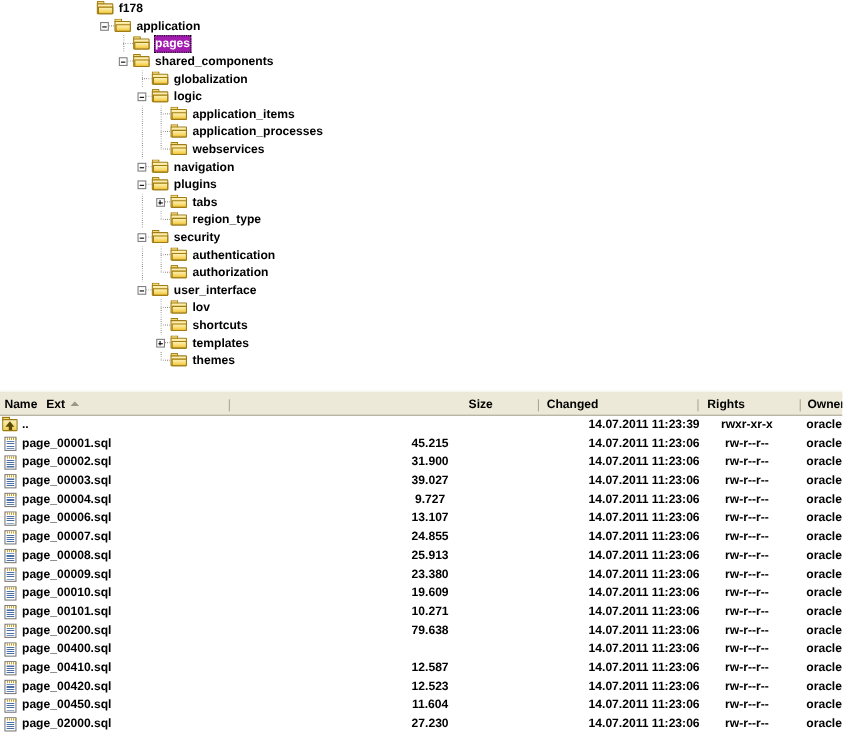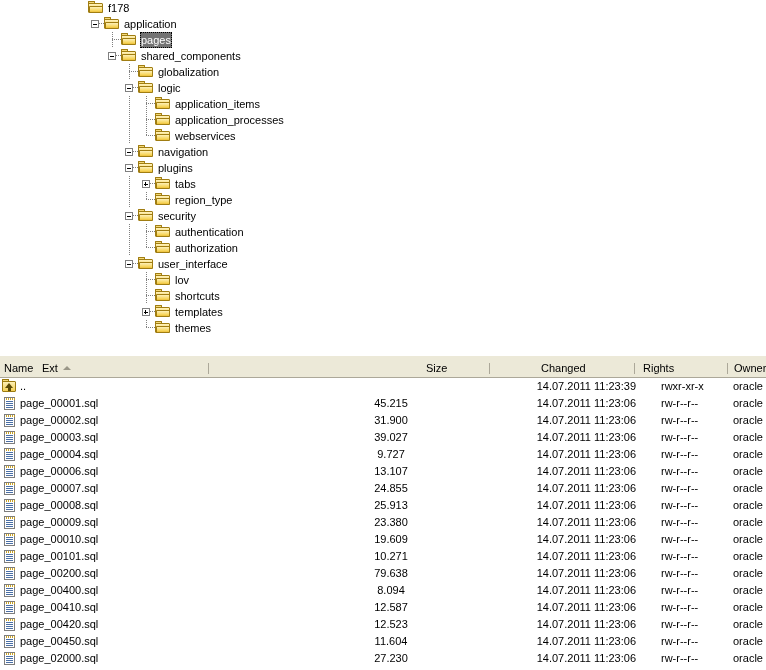--- a/index.html
+++ b/index.html
@@ -13,20 +13,21 @@
     font-family: "Liberation Sans", sans-serif;
     font-size: 11px;
     color: #000000;
   }
 
   #app {
     position: relative;
     width: 766px;
     height: 670px;
     background: #ffffff;
+    font-weight: bold;
   }
 
   
   #tree-pane {
     position: absolute;
     left: 0;
     top: 0;
     width: 766px;
     height: 355px;
     background: #ffffff;
@@ -180,21 +181,21 @@
 
   .tree-label {
     display: inline-block;
     height: 16px;
     line-height: 16px;
     vertical-align: top;
     padding: 0 1px;
     color: #000000;
   }
   .tree-row.selected .tree-label {
-    background: #737373;
+    background: #a21caf;
     color: #ffffff;
     outline: 1px dotted #000000;
     outline-offset: -1px;
   }
 
   
   #splitter {
     position: absolute;
     left: 0;
     top: 355px;
@@ -264,21 +265,21 @@
     position: absolute;
     top: 0;
     height: 17px;
     line-height: 17px;
     overflow: hidden;
     white-space: nowrap;
   }
   .cell.name  { left: 20px;  width: 280px; text-align: left; }
   .cell.size  { left: 300px; width: 186px; text-align: center; padding-right: 4px; box-sizing: border-box; }
   .cell.changed { left: 496px; width: 140px; text-align: right; }
-  .cell.rights  { left: 661px; width: 90px;  text-align: left; }
+  .cell.rights  { left: 634px; width: 90px;  text-align: center; }
   .cell.owner   { left: 733px; width: 40px;  text-align: left; }
 
   
   .ficon {
     position: absolute;
     left: 3px;
     top: 1px;
     width: 14px;
     height: 15px;
   }
@@ -390,21 +391,21 @@
 
   <div id="splitter"></div>
 
   <div id="file-pane">
     <div id="col-header">
         <div class="hcell" style="left: 4px;"><span>Name</span></div>
         <div class="hcell" style="left: 42px;"><span>Ext</span><span class="sort-arrow"></span></div>
         <div class="hsep" style="left: 208px;"></div>
         <div class="hcell" style="left: 426px;"><span>Size</span></div>
         <div class="hsep" style="left: 489px;"></div>
-        <div class="hcell" style="left: 497px; margin-left: 44px;"><span>Changed</span></div>
+        <div class="hcell" style="left: 497px;"><span>Changed</span></div>
         <div class="hsep" style="left: 634px;"></div>
         <div class="hcell" style="left: 643px;"><span>Rights</span></div>
         <div class="hsep" style="left: 727px;"></div>
         <div class="hcell" style="left: 734px;"><span>Owner</span></div>
       </div>
     <div id="file-rows">
         <div class="file-row">
           <span class="upicon">
             <span class="utab"></span>
             <span class="ubody"></span>
@@ -537,21 +538,20 @@
           <span class="cell changed">14.07.2011 11:23:06</span>
           <span class="cell rights">rw-r--r--</span>
           <span class="cell owner">oracle</span>
         </div>
         <div class="file-row">
           <span class="ficon">
             <span class="sheet"></span>
             <span class="lines"></span>
           </span>
           <span class="cell name">page_00400.sql</span>
-          <span class="cell size">8.094</span>
           <span class="cell changed">14.07.2011 11:23:06</span>
           <span class="cell rights">rw-r--r--</span>
           <span class="cell owner">oracle</span>
         </div>
         <div class="file-row">
           <span class="ficon">
             <span class="sheet"></span>
             <span class="lines"></span>
           </span>
           <span class="cell name">page_00410.sql</span>

